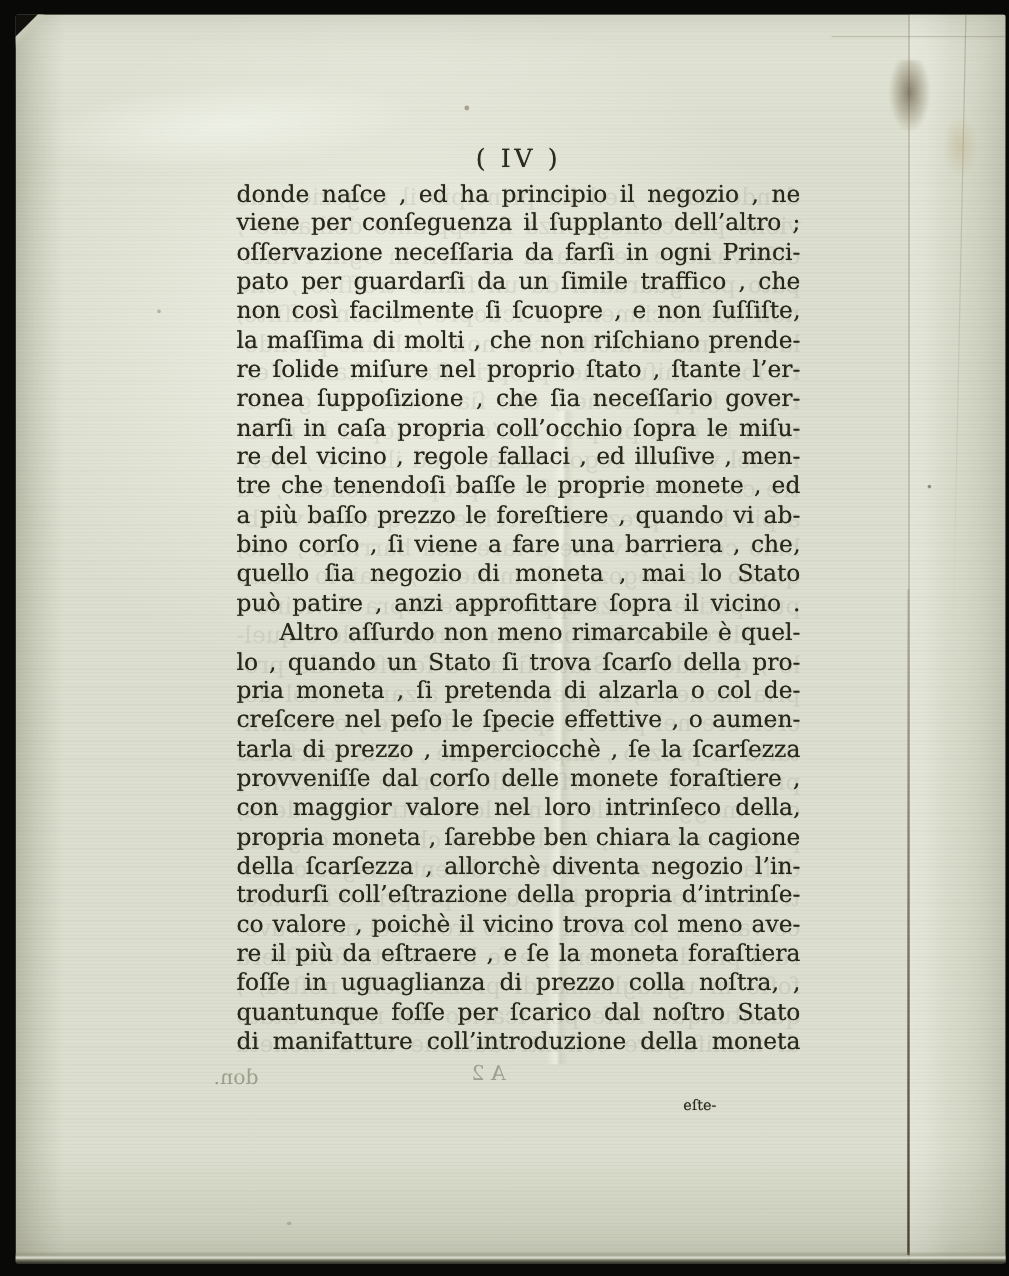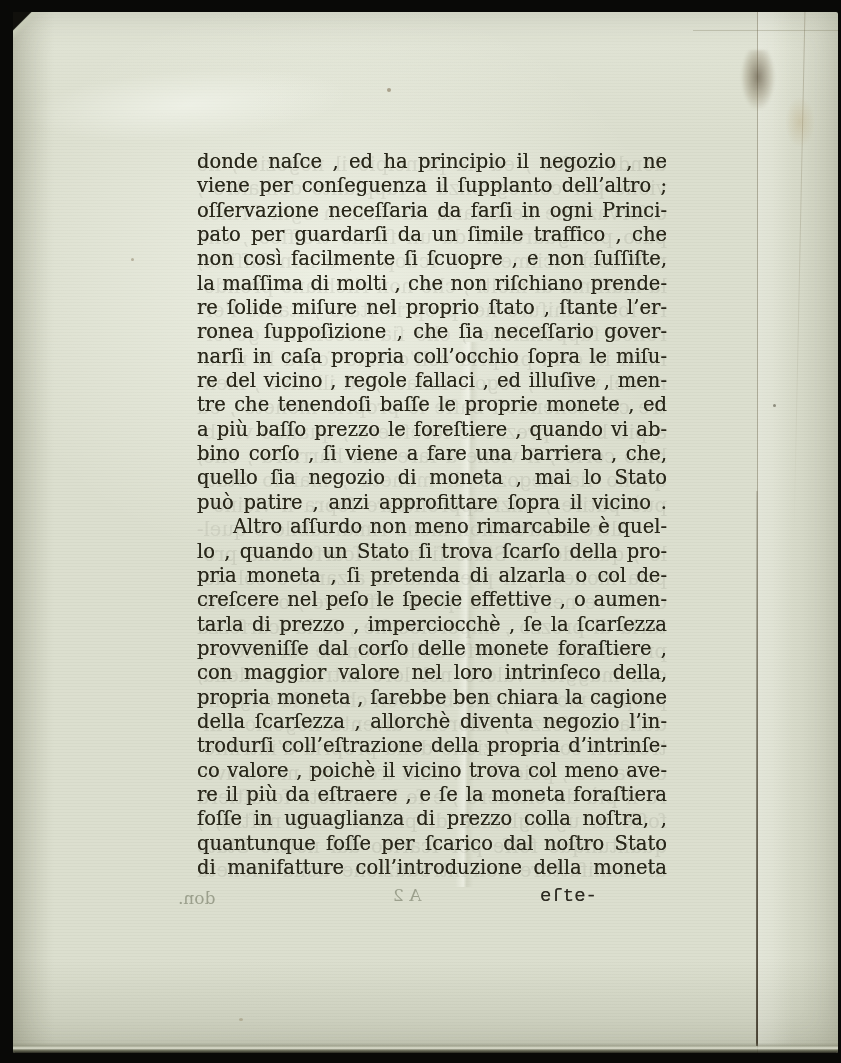--- a/index.html
+++ b/index.html
@@ -111,25 +111,24 @@
   .line.indent { text-indent: 36px; }
   .lines.ghost {
     top: 141px;
     transform: scaleX(-1);
     opacity: 0.075;
     filter: blur(0.6px);
     color: #4a4a38;
     pointer-events: none;
   }
   .catchword {
-    position: absolute; top: 873px; right: 70px;
-    font-size: 19px;
+    position: absolute; top: 902px; right: 70px;
+    font-size: 12px;
     color: #2b2920;
     text-shadow: 0 0 0.6px rgba(43,41,32,0.6);
-    font-family: Liberation Mono, monospace;
   }
   
   .ghost-mark {
     position: absolute;
     transform: scaleX(-1);
     font-size: 17px;
     color: rgba(92,97,76,0.5);
     filter: blur(0.4px);
   }
   .ghost-mark.left   { left: 165px; top: 876px; }
@@ -152,20 +151,21 @@
     <div class="stain-smudge"></div>
     <div class="stain-yellow"></div>
     <div class="fox-a"></div>
     <div class="fox-b"></div>
     <div class="fox-c"></div>
     <div class="fox-d"></div>
 
     <div class="stack-edges"></div>
 
     <div class="content">
+      <div class="page-number">( IV )</div>
 
       <div class="lines ghost" aria-hidden="true">
 
       <div class="line">donde naſce , ed ha principio il negozio , ne</div>
           <div class="line">viene per conſeguenza il ſupplanto dell’altro ;</div>
           <div class="line">oſſervazione neceſſaria da farſi in ogni Princi-</div>
           <div class="line">pato per guardarſi da un ſimile traffico , che</div>
           <div class="line">non così facilmente ſi ſcuopre , e non ſuſſiſte‚</div>
           <div class="line">la maſſima di molti , che non riſchiano prende-</div>
           <div class="line">re ſolide miſure nel proprio ſtato , ſtante l’er-</div>

